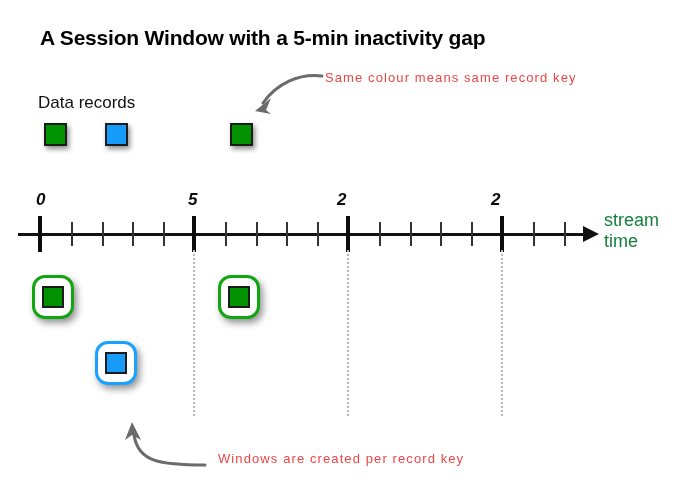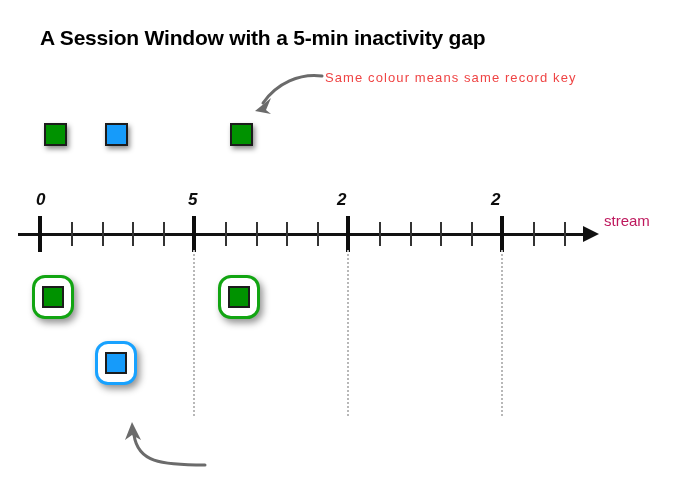--- a/index.html
+++ b/index.html
@@ -75,22 +75,22 @@
     font-style:italic;
     font-weight:bold;
     color:#0d0d0d;
     top:180px;
     white-space:nowrap;
   }
   .axis-name{
     position:absolute;
     left:604px;top:200px;
     width:80px;
-    font-size:15px;
-    color:#be185d;
+    font-size:18px;
+    color:#15803d;
     line-height:21px;
     text-align:left;
   }
 
   
   .guide{
     position:absolute;
     top:240px;
     width:0;
     height:166px;
@@ -125,20 +125,21 @@
 
   svg.overlay{position:absolute;left:0;top:0;width:688px;height:486px;pointer-events:none;}
 </style>
 </head>
 <body>
 
 <div id="stage">
 
   <div class="title">A Session Window with a 5-min inactivity gap</div>
 
+  <div class="records-label">Data records</div>
 
   <div class="rec green" style="left:44px;top:113px;"></div>
   <div class="rec blue" style="left:105px;top:113px;"></div>
   <div class="rec green" style="left:230px;top:113px;"></div>
 
   <div class="axis-line"></div>
   <div class="axis-arrow"></div>
 
   <div class="tick major" style="left:38px;"></div>
   <div class="tick" style="left:71px;"></div>
@@ -159,20 +160,21 @@
   <div class="tick" style="left:533px;"></div>
   <div class="tick" style="left:564px;"></div>
 
   <div class="tick-label" style="left:36px;">0</div>
   <div class="tick-label" style="left:188px;">5</div>
   <div class="tick-label" style="left:337px;">2</div>
   <div class="tick-label" style="left:491px;">2</div>
 
   <div class="axis-name">
     <div>stream</div>
+    <div>time</div>
   </div>
 
   <div class="guide" style="left:193px;"></div>
   <div class="guide" style="left:347px;"></div>
   <div class="guide" style="left:501px;"></div>
 
   <div class="win green" style="left:32px;top:265px;">
     <span class="rec green"></span>
   </div>
   <div class="win green" style="left:218px;top:265px;">
@@ -187,14 +189,15 @@
       <path d="M322,66 C300,63 277,73 263,93" fill="none" stroke="#6b6b6b" stroke-width="3" stroke-linecap="round"></path>
       <path d="M255,101 L271,88 L266,100 L271,104 Z" fill="#6b6b6b"></path>
     </g>
     <g>
       <path d="M205,455 C160,455 138,452 134,425" fill="none" stroke="#6b6b6b" stroke-width="3" stroke-linecap="round"></path>
       <path d="M132,412 L141,430 L132,425 L125,430 Z" fill="#6b6b6b"></path>
     </g>
   </svg>
 
   <div class="annot annot-top">Same colour means same record key</div>
+  <div class="annot annot-bottom">Windows are created per record key</div>
 
 </div>
 
 </body></html>

